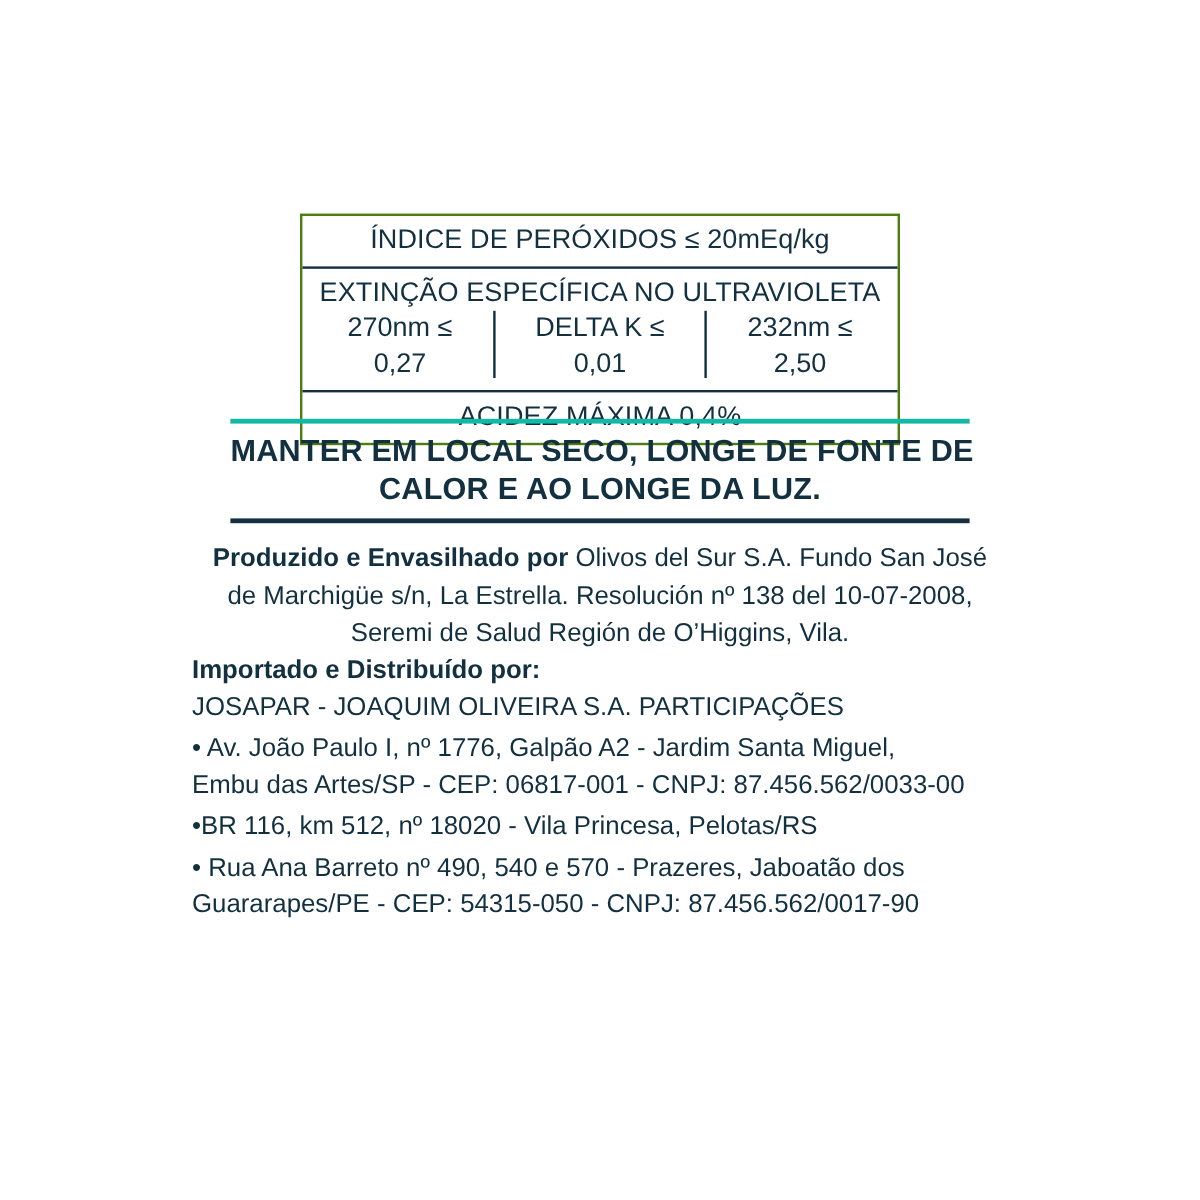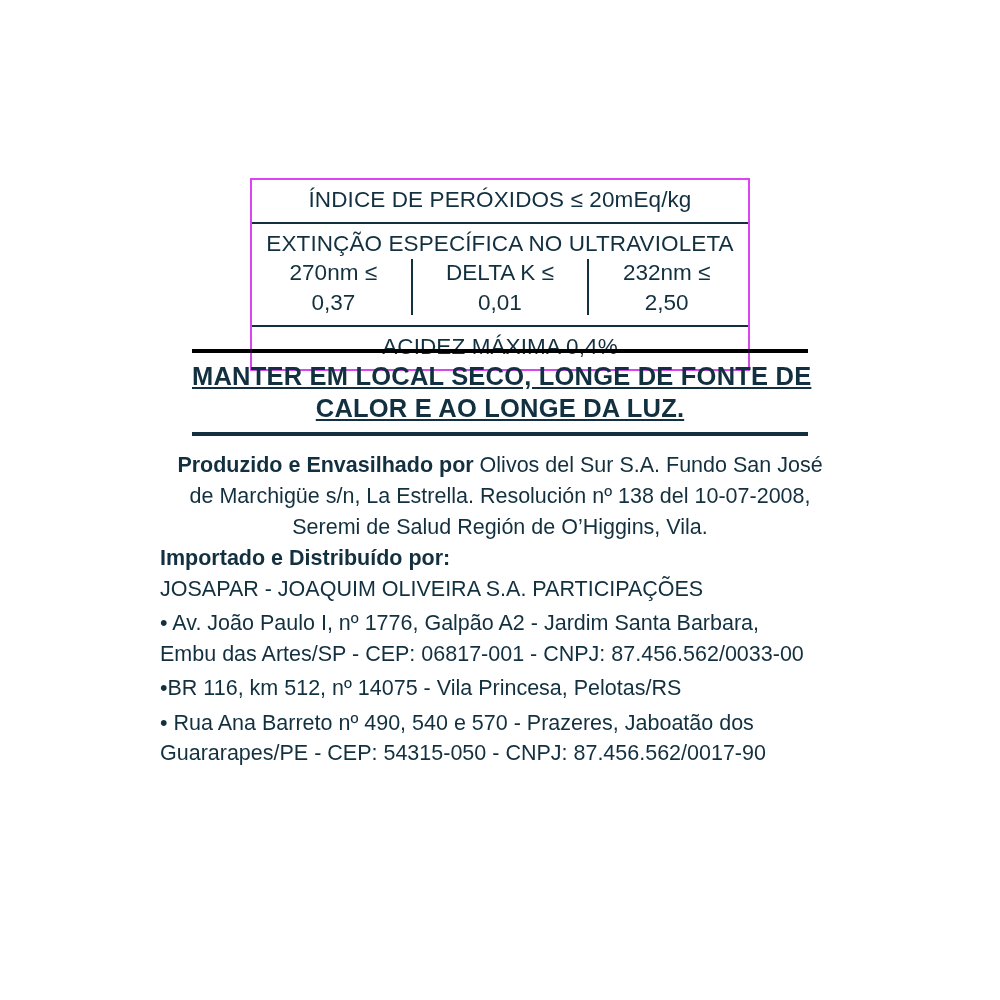--- a/index.html
+++ b/index.html
@@ -20,21 +20,21 @@
     height: 1000px;
     box-sizing: border-box;
   }
 
   
   .spec-table {
     position: absolute;
     left: 250px;
     top: 178px;
     width: 500px;
-    border: 2px solid #d946ef;
+    border: 2px solid #4d7c0f;
     box-sizing: border-box;
   }
   .spec-row {
     border-bottom: 2px solid #12303f;
     text-align: center;
     padding: 6px 4px 8px 4px;
   }
   .spec-row:last-child {
     border-bottom: none;
     text-align: center;
@@ -61,25 +61,24 @@
     background: #12303f;
     margin: 1px 0 2px 0;
   }
 
   
   .banner {
     position: absolute;
     left: 192px;
     top: 349px;
     width: 616px;
-    border-top: 4px solid #000000;
+    border-top: 4px solid #14b8a6;
     border-bottom: 4px solid #12303f;
     padding: 7px 0 7px 0;
     text-align: center;
-    text-decoration: underline;
   }
   .banner .line {
     font-size: 25.5px;
     font-weight: bold;
     letter-spacing: 0.2px;
     line-height: 1.27;
     white-space: nowrap;
   }
 
   
@@ -126,21 +125,21 @@
 
   <div class="spec-table">
 
     <div class="spec-row">
       <div class="spec-line">ÍNDICE DE PERÓXIDOS  ≤  20mEq/kg</div>
     </div>
 
     <div class="spec-row">
       <div class="spec-line">EXTINÇÃO ESPECÍFICA NO ULTRAVIOLETA</div>
       <div class="uv-values">
-        <span class="cell">270nm ≤ 0,37</span>
+        <span class="cell">270nm ≤ 0,27</span>
         <span class="divider"></span>
         <span class="cell">DELTA K ≤ 0,01</span>
         <span class="divider"></span>
         <span class="cell">232nm ≤ 2,50</span>
       </div>
     </div>
 
     <div class="spec-row">
       <div class="spec-line">ACIDEZ MÁXIMA 0,4%</div>
     </div>
@@ -158,26 +157,26 @@
     </div>
     <div>de Marchigüe s/n, La Estrella. Resolución nº 138 del 10-07-2008,</div>
     <div>Seremi de Salud Región de O’Higgins, Vila.</div>
   </div>
 
   <div class="importer">
     <div class="head">Importado e Distribuído por:</div>
     <div class="company">JOSAPAR - JOAQUIM OLIVEIRA S.A. PARTICIPAÇÕES</div>
 
     <div class="addr">
-      <div>• Av. João Paulo I, nº 1776, Galpão A2 - Jardim Santa Barbara,</div>
+      <div>• Av. João Paulo I, nº 1776, Galpão A2 - Jardim Santa Miguel,</div>
       <div>Embu das Artes/SP - CEP: 06817-001 - CNPJ: 87.456.562/0033-00</div>
     </div>
 
     <div class="addr">
-      <div>•BR 116, km 512, nº 14075 - Vila Princesa, Pelotas/RS</div>
+      <div>•BR 116, km 512, nº 18020 - Vila Princesa, Pelotas/RS</div>
     </div>
 
     <div class="addr">
       <div>• Rua Ana Barreto nº 490, 540 e 570 - Prazeres, Jaboatão dos</div>
       <div>Guararapes/PE - CEP: 54315-050 - CNPJ: 87.456.562/0017-90</div>
     </div>
 
   </div>
 
 </div>

